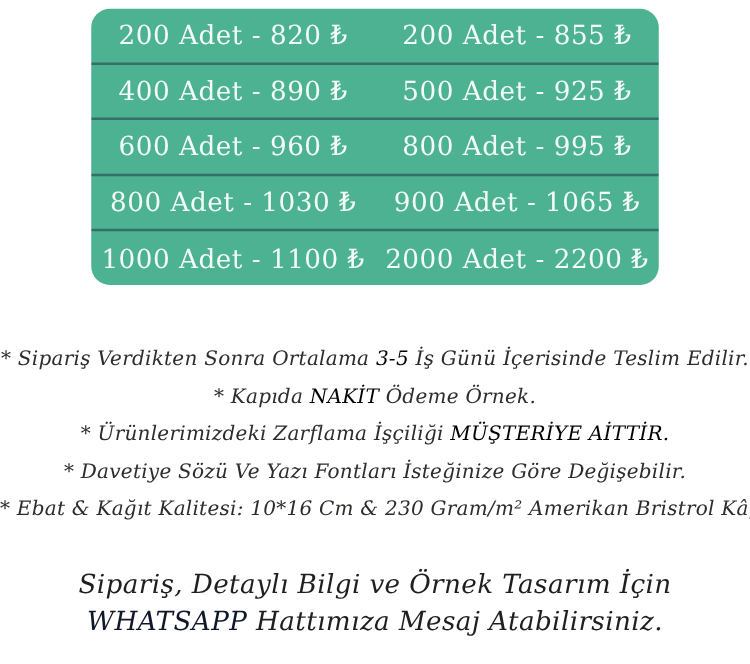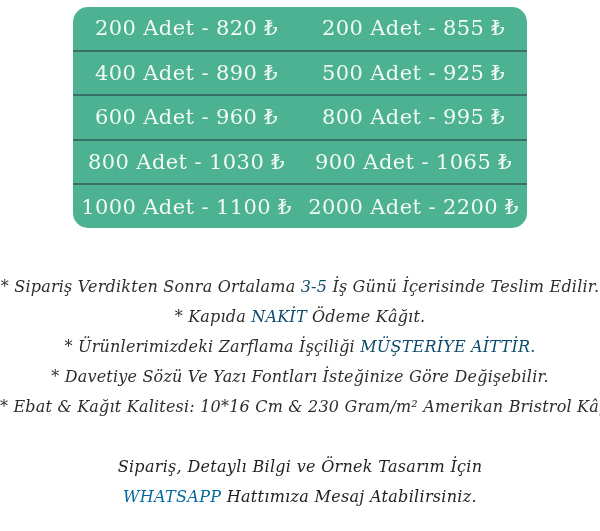--- a/index.html
+++ b/index.html
@@ -53,32 +53,32 @@
     left: 0;
     width: 600px;
     text-align: center;
     font-style: italic;
     font-size: 16px;
     line-height: 30px;
     color: #2e2d2b;
     letter-spacing: 0.2px;
   }
   .note-line { white-space: nowrap; }
-  .red   { color: #0c4a6e; text-align: right; }
-  .green { color: #0369a1; }
+  .red   { color: #000000; text-align: right; }
+  .green { color: #0f172a; }
 
   
   .contact {
     position: absolute;
     top: 452px;
     left: 0;
     width: 600px;
     text-align: center;
     font-style: italic;
-    font-size: 16px;
+    font-size: 21px;
     line-height: 30px;
     color: #201f1d;
     letter-spacing: 0.3px;
   }
   .contact-line { white-space: nowrap; }
 </style>
 </head>
 <body>
 
 <div class="price-table">
@@ -99,21 +99,21 @@
     <div class="price-cell">900 Adet - 1065 ₺</div>
   </div>
   <div class="price-row">
     <div class="price-cell">1000 Adet - 1100 ₺</div>
     <div class="price-cell">2000 Adet - 2200 ₺</div>
   </div>
 </div>
 
 <div class="notes">
   <div class="note-line"><span>* Sipariş Verdikten Sonra Ortalama </span><span class="red">3-5</span><span> İş Günü İçerisinde Teslim Edilir.</span></div>
-  <div class="note-line"><span>* Kapıda </span><span class="red">NAKİT</span><span> Ödeme Kâğıt.</span></div>
+  <div class="note-line"><span>* Kapıda </span><span class="red">NAKİT</span><span> Ödeme Örnek.</span></div>
   <div class="note-line"><span>* Ürünlerimizdeki Zarflama İşçiliği </span><span class="red">MÜŞTERİYE AİTTİR.</span></div>
   <div class="note-line"><span>* Davetiye Sözü Ve Yazı Fontları İsteğinize Göre Değişebilir.</span></div>
   <div class="note-line"><span>* Ebat &amp; Kağıt Kalitesi: 10*16 Cm &amp; 230 Gram/m² Amerikan Bristrol Kâğıt</span></div>
 </div>
 
 <div class="contact">
   <div class="contact-line">Sipariş, Detaylı Bilgi ve Örnek Tasarım İçin</div>
   <div class="contact-line"><span class="green">WHATSAPP</span><span> Hattımıza Mesaj Atabilirsiniz.</span></div>
 </div>
 

